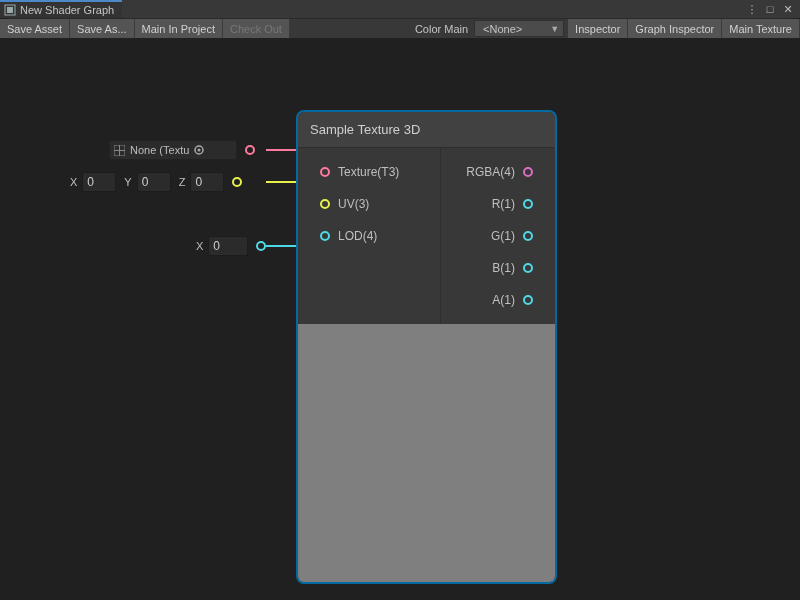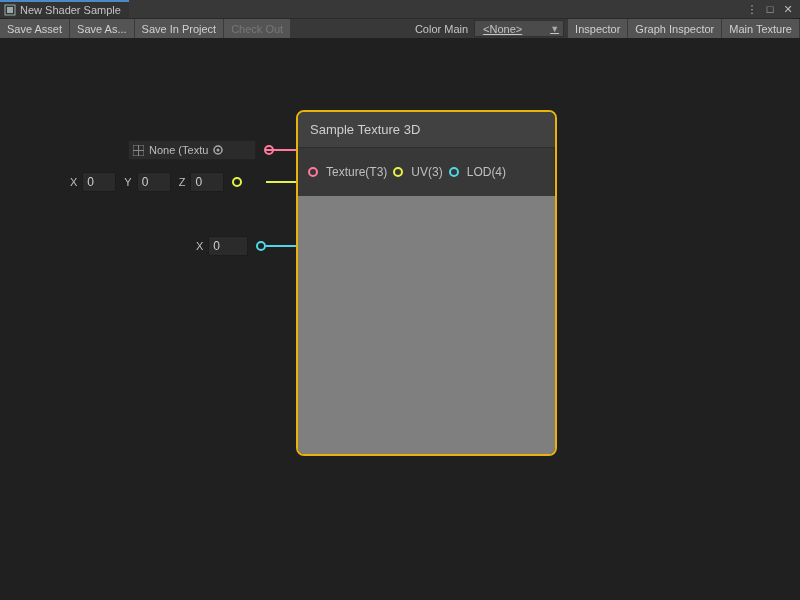--- a/index.html
+++ b/index.html
@@ -11,31 +11,31 @@
   .title-tab .tab-icon { width: 12px; height: 12px; display:inline-flex; align-items:center; justify-content:center; }
   .win-controls { display: flex; gap: 6px; padding-right: 6px; align-items: center; }
   .win-controls span { width: 12px; text-align: center; cursor: pointer; color:#bbb; font-size:11px; }
 
   
   .toolbar { height: 20px; background: #383838; display: flex; align-items: stretch; font-size: 11px; border-top:1px solid #2a2a2a;border-radius:10px; }
   .toolbar .btn { background: #545454; color:#d0d0d0; padding: 0 7px; display:flex; align-items:center; border-right:1px solid #3a3a3a; cursor:pointer; white-space:nowrap; }
   .toolbar .btn.disabled { color:#777; cursor:default; }
   .toolbar .spacer { flex:1; }
   .toolbar .label { display:flex; align-items:center; padding:0 6px; color:#c4c4c4; }
-  .toolbar .dropdown { background:#4b4b4b; display:flex; align-items:center; padding:0 4px 0 8px; min-width:90px; justify-content:space-between; border:1px solid #2f2f2f; cursor:pointer; margin:1px 4px 1px 0;text-decoration:underline;}
+  .toolbar .dropdown { background:#4b4b4b; display:flex; align-items:center; padding:0 4px 0 8px; min-width:90px; justify-content:space-between; border:1px solid #2f2f2f; cursor:pointer; margin:1px 4px 1px 0;}
   .toolbar .dropdown .caret { font-size:9px; color:#aaa; }
 
   
   .canvas { position: relative; width: 800px; height: 562px; }
 
   
-  .node { position:absolute; left:296px; top:72px; width:261px; border:2px solid #eab308; border-radius:8px; background:#3a3a3a; overflow:hidden; }
+  .node { position:absolute; left:296px; top:72px; width:261px; border:2px solid #0369a1; border-radius:8px; background:#3a3a3a; overflow:hidden; }
   .node-header { background:#414141; padding:10px 12px; font-size:13px; color:#cfcfcf; border-bottom:1px solid #2e2e2e; }
   .node-body { display:flex; background:#383838; }
-  .ports-col { display:flex; flex-direction:row; padding:8px 4px; }
+  .ports-col { display:flex; flex-direction:column; padding:8px 16px; }
   .ports-col.left { flex:1; border-right:1px solid #2e2e2e; }
   .ports-col.right { width: 114px; align-items:flex-end; }
   .port-row { display:flex; align-items:center; height:32px; font-size:12px; color:#bfbfbf; gap:8px; }
   .ports-col.left .port-row { padding-left:6px; }
   .ports-col.right .port-row { padding-right:6px; justify-content:flex-end; }
   .port-dot { width:10px; height:10px; border-radius:50%; border:2px solid; background:transparent; flex:none; }
   .node-preview { background:#7f7f7f; height:258px; }
 
   
   .field-group { position:absolute; display:flex; align-items:center; height:20px; }
@@ -54,54 +54,54 @@
 <body>
 
 <div class="title-bar">
   <div class="title-tab">
     <span class="tab-icon">
       <svg viewBox="0 0 12 12" width="12" height="12">
           <rect x="1" y="1" width="10" height="10" fill="none" stroke="#9aa" stroke-width="1"></rect>
           <rect x="3" y="3" width="6" height="6" fill="#9aa"></rect>
         </svg>
     </span>
-    <span>New Shader Sample</span>
+    <span>New Shader Graph</span>
   </div>
   <div class="win-controls">
     <span>⋮</span>
     <span>□</span>
     <span>✕</span>
   </div>
 </div>
 
 <div class="toolbar">
   <div class="btn">Save Asset</div>
   <div class="btn">Save As...</div>
-  <div class="btn">Save In Project</div>
+  <div class="btn">Main In Project</div>
   <div class="btn disabled">Check Out</div>
   <div class="spacer"></div>
   <div class="label">Color Main</div>
   <div class="dropdown">
     <span>&lt;None&gt;</span>
     <span class="caret">▼</span>
   </div>
   <div class="btn">Inspector</div>
   <div class="btn">Graph Inspector</div>
   <div class="btn">Main Texture</div>
 </div>
 
 <div class="canvas">
 
   <svg class="wires" width="800" height="562">
     <path d="M 266 112 C 282 112 288 112 303 112" stroke="#ff7a9c" stroke-width="2" fill="none"></path>
     <path d="M 266 144 C 282 144 288 144 303 144" stroke="#e6f24a" stroke-width="2" fill="none"></path>
     <path d="M 266 208 C 282 208 288 208 303 208" stroke="#4fd8e6" stroke-width="2" fill="none"></path>
   </svg>
 
-  <div class="field-group" style="left:128px; top:102px;">
+  <div class="field-group" style="left:109px; top:102px;">
     <div class="obj-field" style="width:128px;">
       <span class="grid-icon">
         <svg viewBox="0 0 11 11" width="11" height="11">
             <rect x="0" y="0" width="11" height="11" fill="none" stroke="#888" stroke-width="1"></rect>
             <line x1="0" y1="5.5" x2="11" y2="5.5" stroke="#888"></line>
             <line x1="5.5" y1="0" x2="5.5" y2="11" stroke="#888"></line>
           </svg>
       </span>
       <span>None (Textu</span>
       <span class="target-icon">
@@ -140,17 +140,39 @@
         </div>
         <div class="port-row">
           <span class="port-dot" style="border-color:#e6f24a;"></span>
           <span>UV(3)</span>
         </div>
         <div class="port-row">
           <span class="port-dot" style="border-color:#4fd8e6;"></span>
           <span>LOD(4)</span>
         </div>
       </div>
+      <div class="ports-col right">
+        <div class="port-row">
+          <span>RGBA(4)</span>
+          <span class="port-dot" style="border-color:#d96fc3;"></span>
+        </div>
+        <div class="port-row">
+          <span>R(1)</span>
+          <span class="port-dot" style="border-color:#4fd8e6;"></span>
+        </div>
+        <div class="port-row">
+          <span>G(1)</span>
+          <span class="port-dot" style="border-color:#4fd8e6;"></span>
+        </div>
+        <div class="port-row">
+          <span>B(1)</span>
+          <span class="port-dot" style="border-color:#4fd8e6;"></span>
+        </div>
+        <div class="port-row">
+          <span>A(1)</span>
+          <span class="port-dot" style="border-color:#4fd8e6;"></span>
+        </div>
+      </div>
     </div>
     <div class="node-preview"></div>
   </div>
 
 </div>
 
 </body></html>

